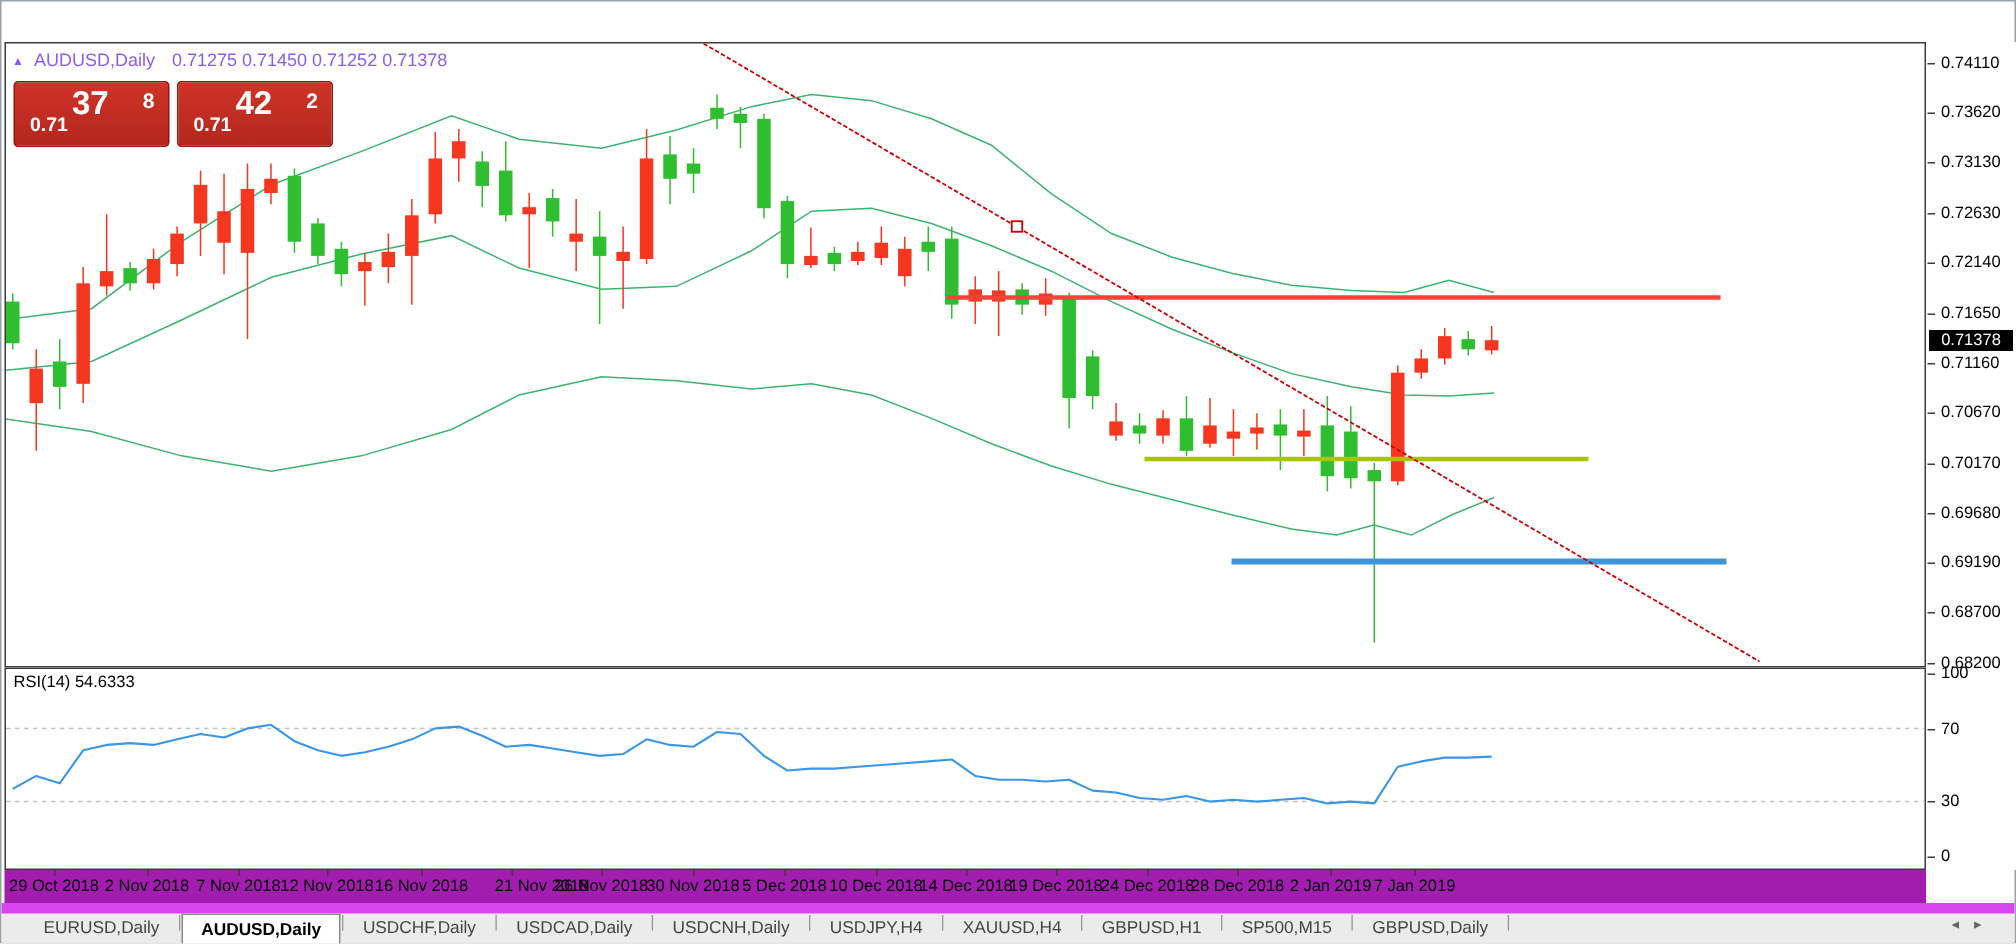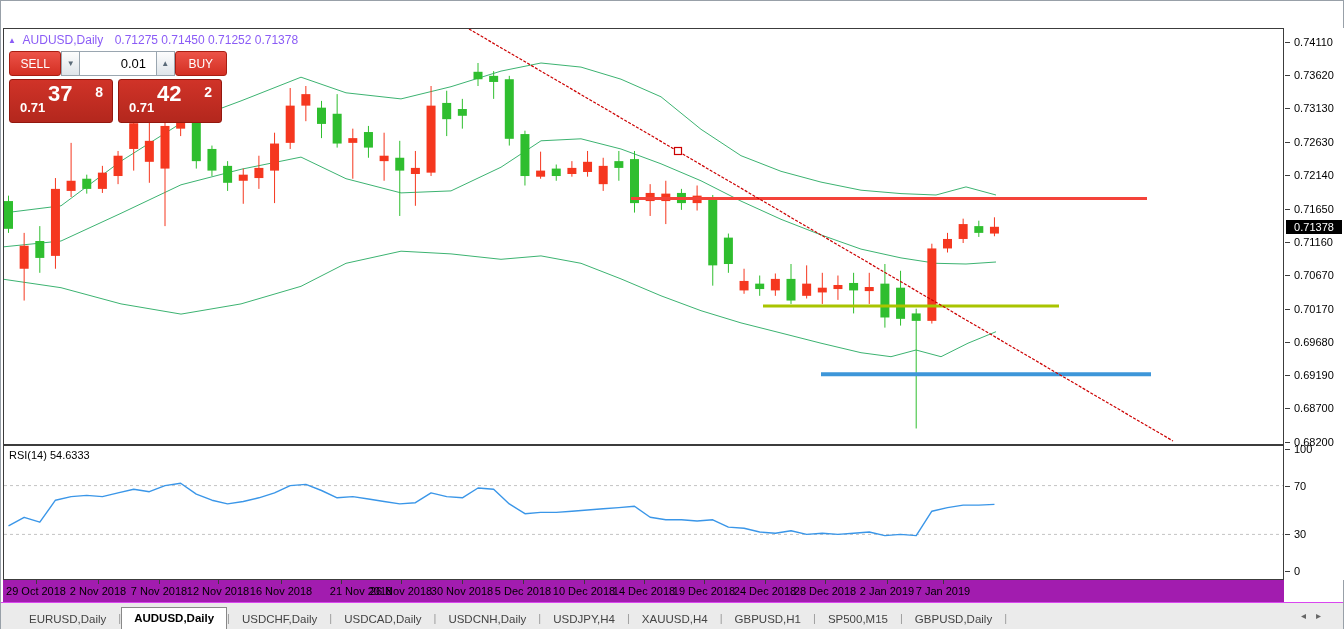--- a/index.html
+++ b/index.html
@@ -55,21 +55,21 @@
   
   #date-axis { position:absolute; left:2px; top:579px; width:1281px; height:22px; background:#a21caf; cursor:ew-resize;}
   .dlbl { position:absolute; top:5px; font-size:11px; color:#000; white-space:nowrap; transform:translateX(-50%); }
   .dtick { position:absolute; top:0; width:1px; height:4px; background:#3c3c3c; }
 
   
   #rsi-label { position:absolute; left:8px; top:448px; font-size:11px; color:#000; z-index:5; }
 
   
   #tabbar { position:absolute; left:0; top:601px; width:100%; height:28px; background:#ebebeb;
-    border-top:1px solid #d946ef; display:flex; align-items:flex-end; padding-left:16px; }
+    border-top:7px solid #d946ef; display:flex; align-items:flex-start; padding-left:16px; }
   .tab { font-size:11.5px; color:#444; padding:4px 12px 5px 12px; cursor:pointer; white-space:nowrap; }
   .tab.active { background:#fff; border:1px solid #888; border-bottom:1px solid #fff; font-weight:bold; color:#000;
     margin-bottom:-1px; padding-bottom:6px; }
   .tabdiv { color:#999; font-size:11px; padding-bottom:6px; }
   #tab-arrows { position:absolute; right:12px; top:609px; font-size:10px; color:#666; letter-spacing:10px; cursor:pointer;}
 </style>
 </head>
 <body>
 
 <div id="window">
@@ -218,27 +218,20 @@
       </svg>
   </div>
 
   <div id="chart-title">
     <span class="tri">▲</span>
     <span>AUDUSD,Daily</span>
     <span class="ohlc">0.71275 0.71450 0.71252 0.71378</span>
   </div>
 
   <div id="trade-widget">
-    <div id="tw-row1">
-      <div class="tw-btn">SELL</div>
-      <div class="spin-btn">▼</div>
-      <input id="tw-vol" value="0.01" style="">
-      <div class="spin-btn">▲</div>
-      <div class="tw-btn">BUY</div>
-    </div>
     <div id="tw-row2">
       <div class="px-panel">
         <span class="px-small">0.71</span>
         <span class="px-big">37</span>
         <span class="px-sup">8</span>
       </div>
       <div class="px-panel">
         <span class="px-small">0.71</span>
         <span class="px-big">42</span>
         <span class="px-sup">2</span>

